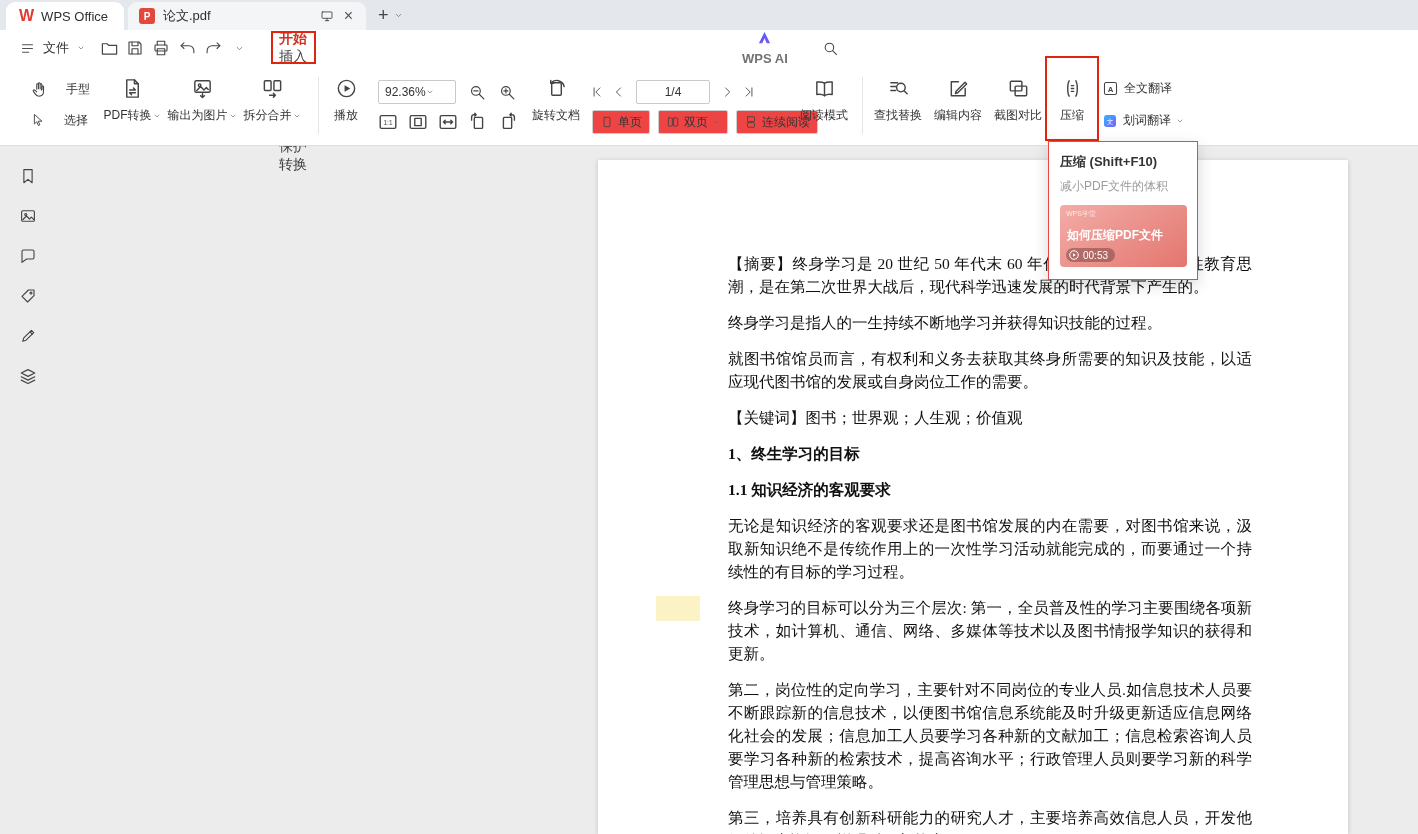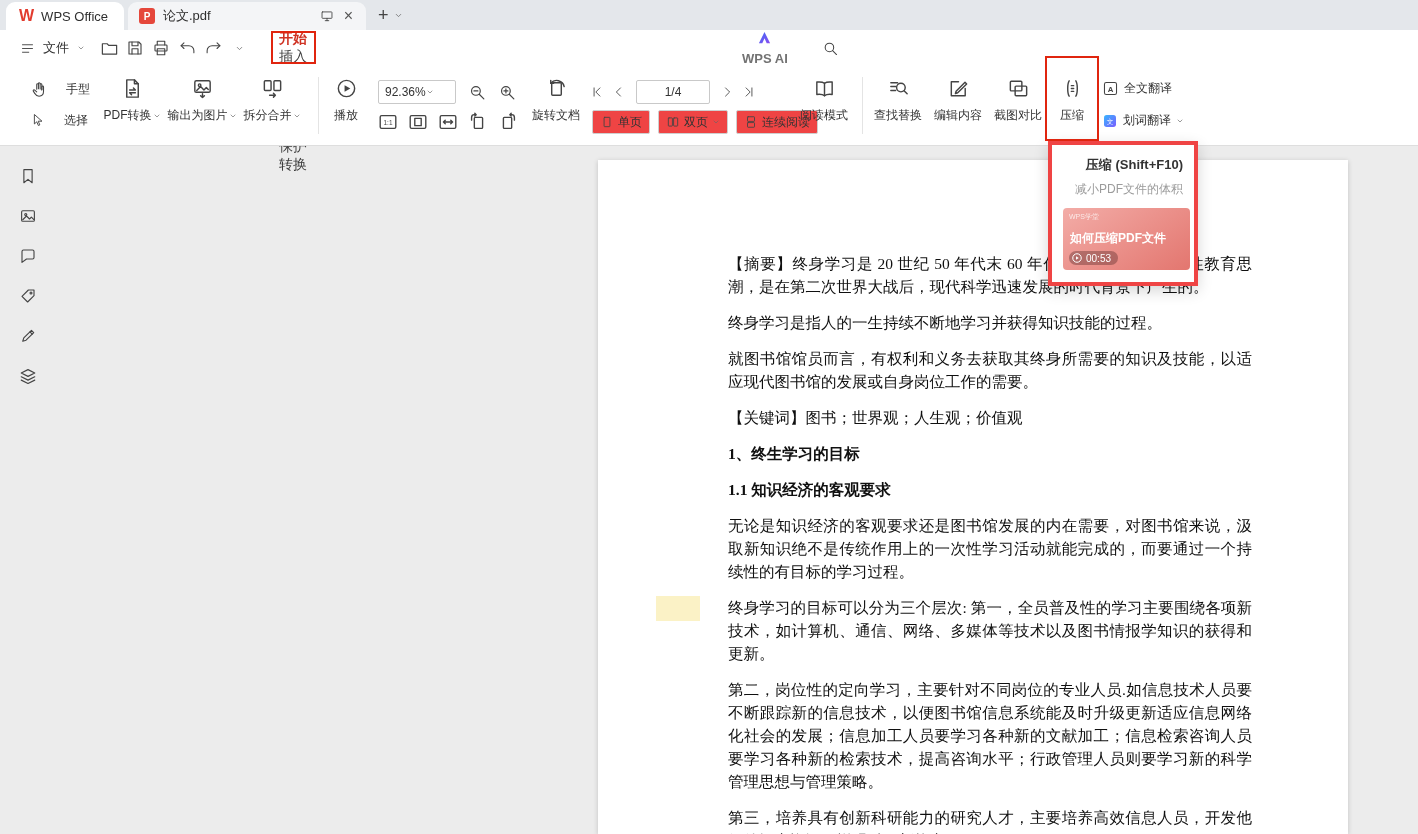--- a/index.html
+++ b/index.html
@@ -52,21 +52,21 @@
 .content-bg{position:absolute;left:0;top:146px;width:100%;height:688px;background:#ececec;}
 .side-icons{position:absolute;left:0;top:146px;width:56px;height:688px;}
 .side-btn{position:absolute;left:18px;width:20px;height:20px;display:flex;align-items:center;justify-content:center;}
 .page{position:absolute;left:598px;top:14px;width:750px;height:674px;background:#fff;box-shadow:0 1px 5px rgba(0,0,0,.18);}
 .doc-text{padding:92px 96px 0 130px;font-family:"Liberation Serif","DejaVu Serif",serif;font-size:15.5px;line-height:23px;color:#101010;text-align:justify;}
 .doc-text p{margin-bottom:13px;}
 .doc-text p.h{font-weight:700;}
 .hl{position:absolute;left:58px;top:436px;width:44px;height:25px;background:#fbf2c6;}
 
 
-.tooltip{position:absolute;left:1048px;top:141px;width:150px;background:#fff;border:4px solid #ef4444;box-shadow:0 5px 14px rgba(0,0,0,.16);padding:11px 11px 12px;z-index:30;text-align:right;}
+.tooltip{position:absolute;left:1048px;top:141px;width:150px;background:#fff;border:1px solid #ef4444;box-shadow:0 5px 14px rgba(0,0,0,.16);padding:11px 11px 12px;z-index:30;}
 .tt-title{font-size:13px;font-weight:700;color:#333;}
 .tt-sub{font-size:12px;color:#9b9b9b;margin-top:7px;}
 .tt-video{position:relative;margin-top:10px;width:127px;height:62px;border-radius:4px;background:linear-gradient(145deg,#f3aca7,#e3766f);overflow:hidden;}
 .tt-wm{position:absolute;left:6px;top:4px;font-size:7px;color:rgba(255,255,255,.75);}
 .tt-vtitle{position:absolute;left:7px;top:22px;font-size:12px;font-weight:700;color:#fff;}
 .tt-dur{position:absolute;left:6px;bottom:5px;display:flex;align-items:center;gap:3px;color:#fff;font-size:10px;background:rgba(70,30,30,.35);border-radius:9px;padding:1px 7px 1px 2px;}
 
 
 .anno{position:absolute;border:2px solid #e0250f;z-index:40;pointer-events:none;}
 .anno-start{left:271px;top:31px;width:45px;height:33px;}

